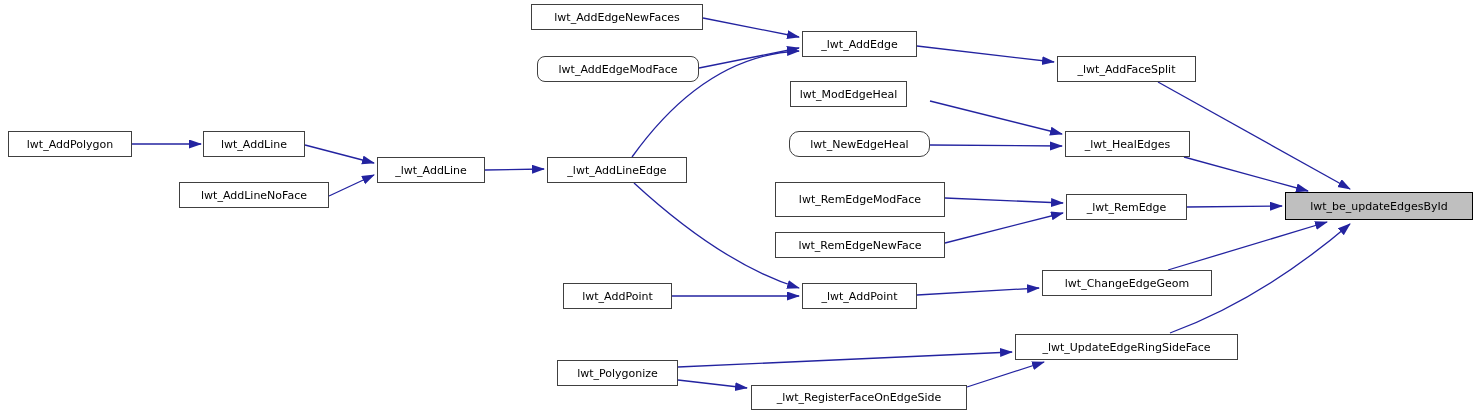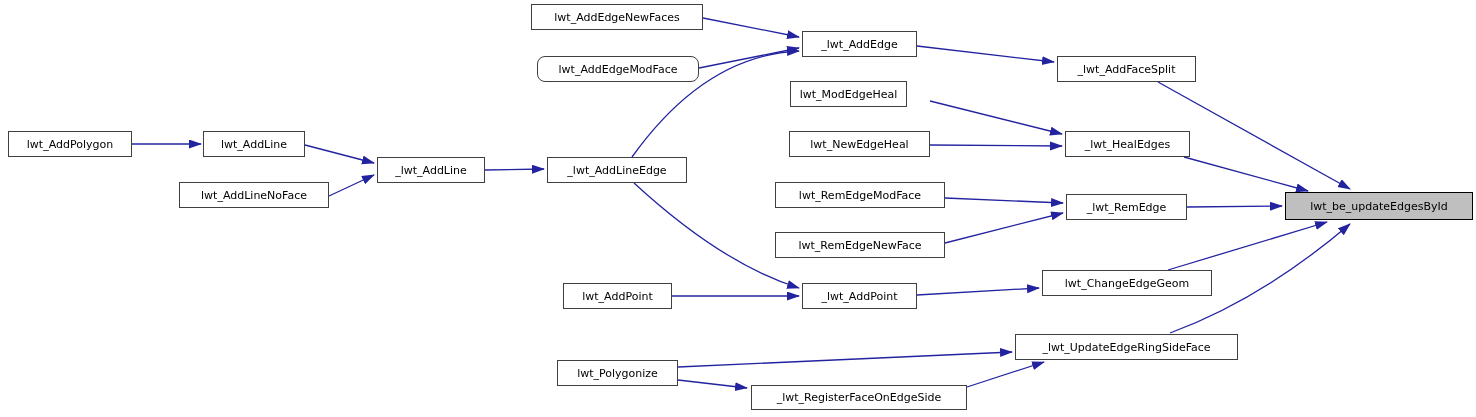--- a/index.html
+++ b/index.html
@@ -78,22 +78,22 @@
   <div id="nodes">
       <div class="node" style="left: 8px; top: 131px; width: 124px; height: 26px;">lwt_AddPolygon</div>
       <div class="node" style="left: 203px; top: 131px; width: 102px; height: 26px;">lwt_AddLine</div>
       <div class="node" style="left: 179px; top: 182px; width: 150px; height: 26px;">lwt_AddLineNoFace</div>
       <div class="node" style="left: 377px; top: 157px; width: 108px; height: 26px;">_lwt_AddLine</div>
       <div class="node" style="left: 547px; top: 157px; width: 140px; height: 26px;">_lwt_AddLineEdge</div>
       <div class="node" style="left: 531px; top: 4px; width: 172px; height: 26px;">lwt_AddEdgeNewFaces</div>
       <div class="node" style="left: 537px; top: 56px; width: 162px; height: 26px; border-radius: 8px;">lwt_AddEdgeModFace</div>
       <div class="node" style="left: 802px; top: 31px; width: 115px; height: 26px;">_lwt_AddEdge</div>
       <div class="node" style="left: 790px; top: 81px; width: 117px; height: 26px;">lwt_ModEdgeHeal</div>
-      <div class="node" style="left: 789px; top: 131px; width: 141px; height: 26px;">lwt_NewEdgeHeal</div>
-      <div class="node" style="left: 775px; top: 182px; width: 170px; height: 26px;">lwt_RemEdgeModFace</div>
+      <div class="node" style="left: 789px; top: 131px; width: 141px; height: 26px; border-radius: 10px;">lwt_NewEdgeHeal</div>
+      <div class="node" style="left: 775px; top: 182px; width: 170px; height: 35px;">lwt_RemEdgeModFace</div>
       <div class="node" style="left: 775px; top: 232px; width: 170px; height: 26px;">lwt_RemEdgeNewFace</div>
       <div class="node" style="left: 563px; top: 283px; width: 109px; height: 26px;">lwt_AddPoint</div>
       <div class="node" style="left: 802px; top: 283px; width: 115px; height: 26px;">_lwt_AddPoint</div>
       <div class="node" style="left: 557px; top: 360px; width: 121px; height: 26px;">lwt_Polygonize</div>
       <div class="node" style="left: 751px; top: 385px; width: 216px; height: 25px;">_lwt_RegisterFaceOnEdgeSide</div>
       <div class="node" style="left: 1057px; top: 56px; width: 139px; height: 26px;">_lwt_AddFaceSplit</div>
       <div class="node" style="left: 1065px; top: 131px; width: 125px; height: 26px;">_lwt_HealEdges</div>
       <div class="node" style="left: 1066px; top: 194px; width: 121px; height: 26px;">_lwt_RemEdge</div>
       <div class="node" style="left: 1042px; top: 270px; width: 170px; height: 26px;">lwt_ChangeEdgeGeom</div>
       <div class="node" style="left: 1015px; top: 334px; width: 223px; height: 26px;">_lwt_UpdateEdgeRingSideFace</div>

